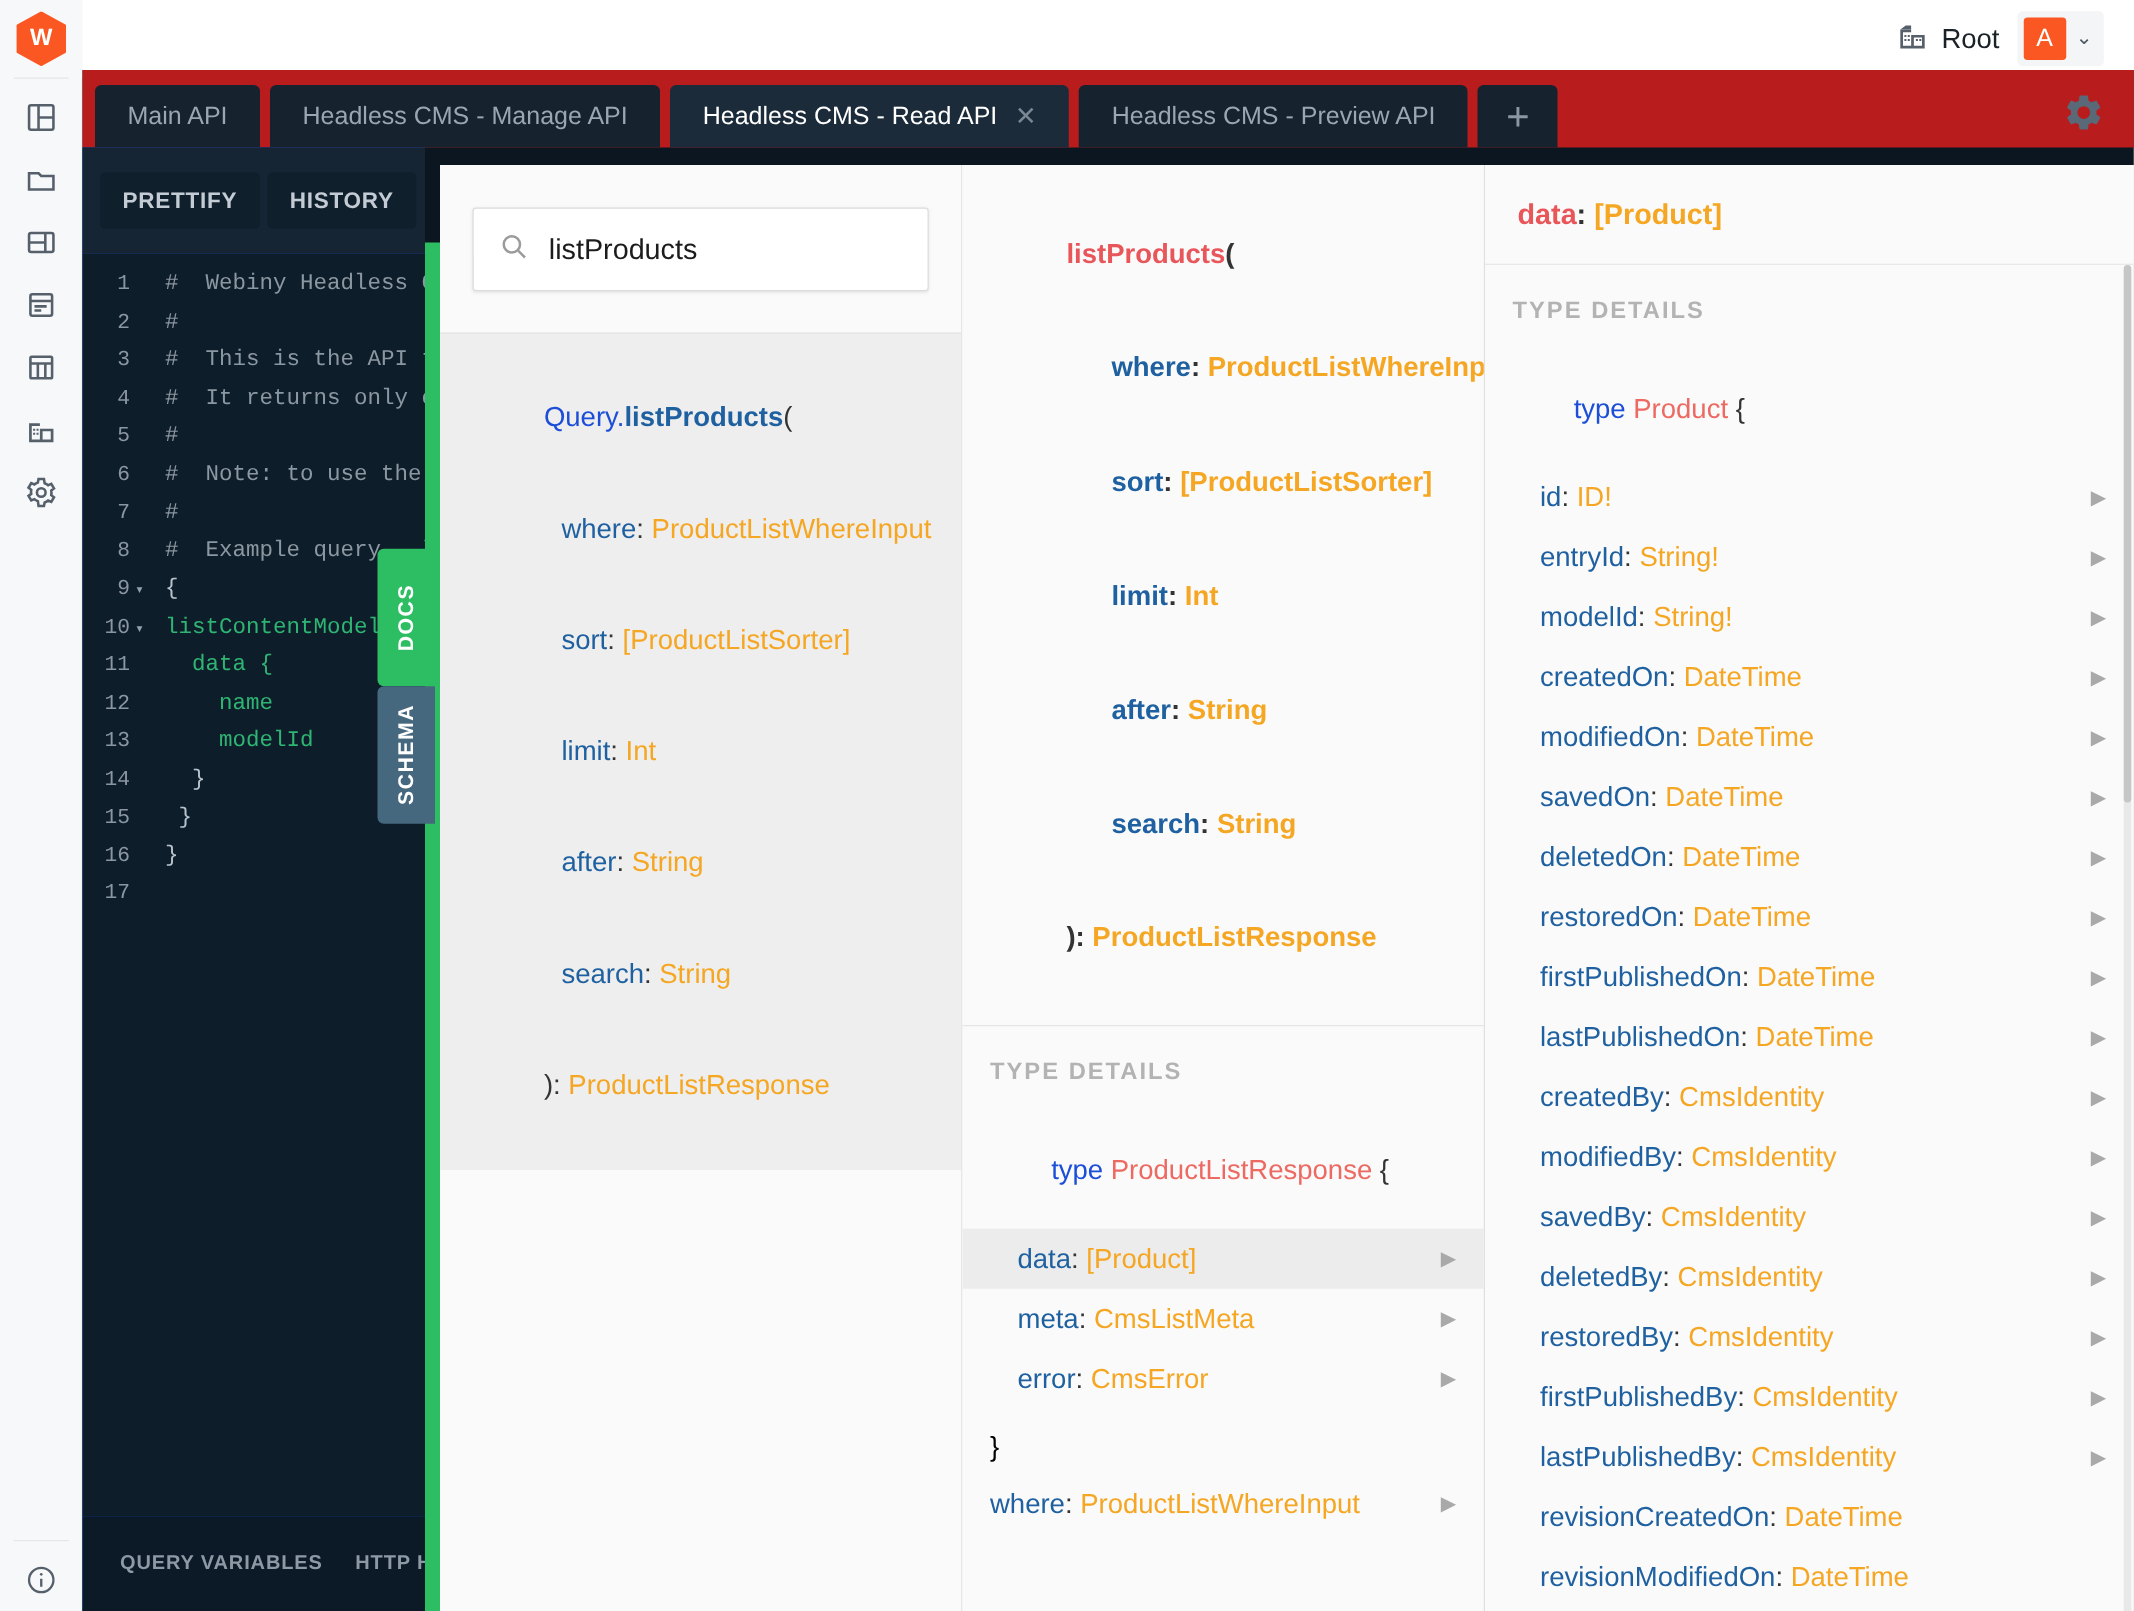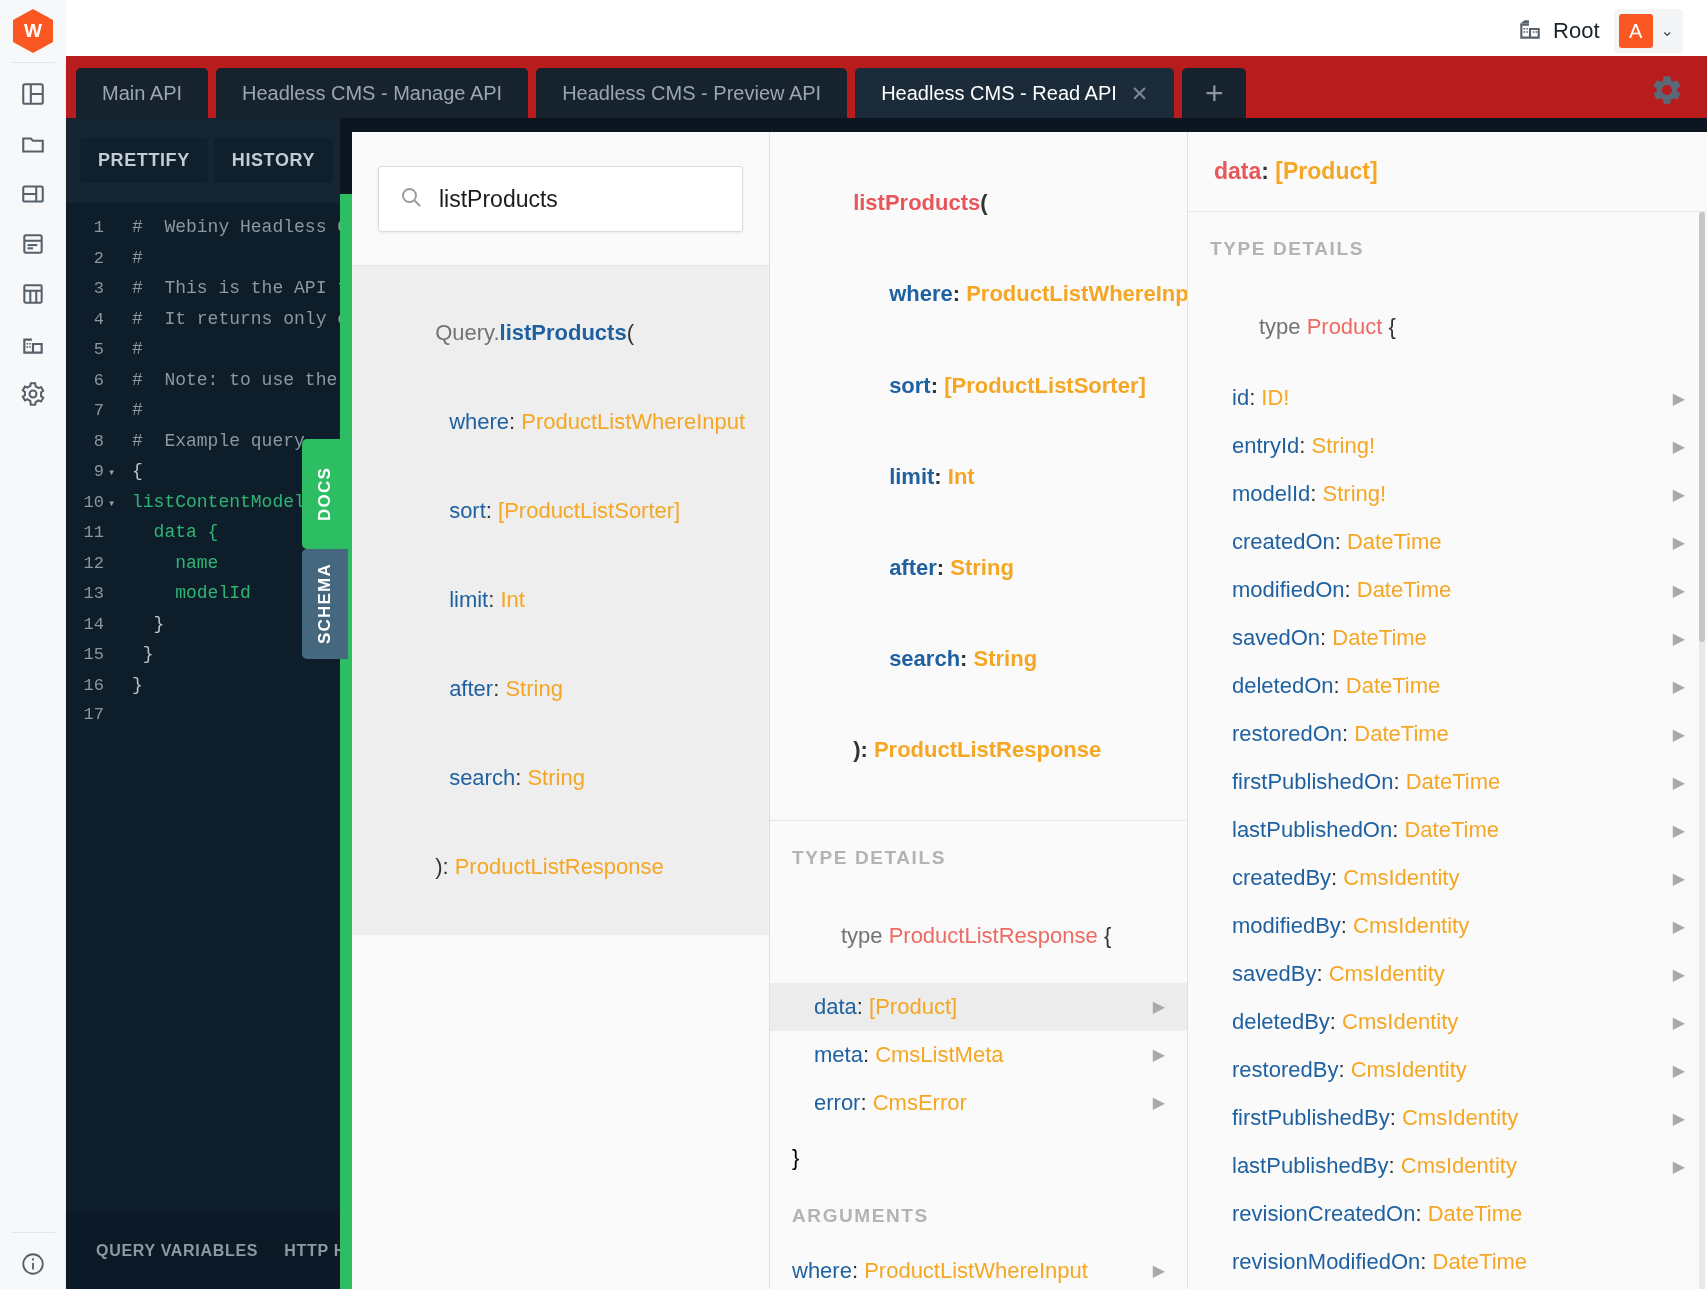--- a/index.html
+++ b/index.html
@@ -152,21 +152,21 @@
   }
   .search-text { font-size: 23px; color: #1c1c1c; }
   .mag { color: #9b9b9b; }
 
   .result-card {
     margin-top: 33px; background: #eeeeee; padding: 22px 0 24px 0;
     border-top: 1px solid #e3e3e3;
   }
   .gql { font-size: 22px; line-height: 1.35; white-space: pre; }
   .gql-ind { padding-left: 36px; }
-  .kw-query { color: #737373; }
+  .kw-query { color: #1d4ed8; }
   .kw-field-b { color: #1f61a0; font-weight: bold; }
   .kw-arg { color: #1f61a0; }
   .kw-type-o { color: #f5a623; }
   .kw-punct { color: #333333; }
   .kw-name-red { color: #e8565a; }
   .kw-typename { color: #ed6a63; }
 
   .sig-block { padding: 26px 30px 24px 22px; background: #fafafa; }
   .sig-line { font-size: 22px; line-height: 1.38; white-space: pre; }
   .bold { font-weight: bold; }
@@ -283,26 +283,26 @@
 
 <div id="gql">
 
   <div id="tabbar">
     <div class="tab">
       <span>Main API</span>
     </div>
     <div class="tab">
       <span>Headless CMS - Manage API</span>
     </div>
-    <div class="tab">
-      <span>Headless CMS - Preview API</span>
-    </div>
     <div class="tab active">
       <span>Headless CMS - Read API</span>
       <span class="tab-close">✕</span>
+    </div>
+    <div class="tab">
+      <span>Headless CMS - Preview API</span>
     </div>
     <div class="tab-add">+</div>
     <div id="gear-btn">
       <svg width="34" height="34" viewBox="0 0 24 24" fill="#596977">
         <path d="M19.14 12.94a7.07 7.07 0 000-1.88l2.03-1.58a.5.5 0 00.12-.64l-1.92-3.32a.5.5 0 00-.6-.22l-2.39.96a7.03 7.03 0 00-1.62-.94l-.36-2.54a.5.5 0 00-.5-.42h-3.84a.5.5 0 00-.5.42l-.36 2.54c-.58.24-1.12.56-1.62.94l-2.39-.96a.5.5 0 00-.6.22L2.67 8.84a.5.5 0 00.12.64l2.03 1.58a7.07 7.07 0 000 1.88l-2.03 1.58a.5.5 0 00-.12.64l1.92 3.32c.12.22.38.3.6.22l2.39-.96c.5.38 1.04.7 1.62.94l.36 2.54c.4.25.25.42.5.42h3.84a.5.5 0 00.5-.42l.36-2.54c.58-.24 1.12-.56 1.62-.94l2.39.96c.22.08.48 0 .6-.22l1.92-3.32a.5.5 0 00-.12-.64l-2.03-1.58zM12 15.6A3.6 3.6 0 1112 8.4a3.6 3.6 0 010 7.2z"></path>
       </svg>
     </div>
   </div>
 
   <div id="editor-col">
@@ -414,21 +414,20 @@
       <div class="row" style="padding-left:44px;">
         <span><span class="kw-arg">meta</span><span class="kw-punct">: </span><span class="kw-type-o">CmsListMeta</span></span>
         <span class="caret">▶</span>
       </div>
       <div class="row" style="padding-left:44px;">
         <span><span class="kw-arg">error</span><span class="kw-punct">: </span><span class="kw-type-o">CmsError</span></span>
         <span class="caret">▶</span>
       </div>
       <div class="type-line" style="padding-top:18px;">}</div>
 
-      <div class="section-title">ARGUMENTS</div>
       <div class="row">
         <span><span class="kw-arg">where</span><span class="kw-punct">: </span><span class="kw-type-o">ProductListWhereInput</span></span>
         <span class="caret">▶</span>
       </div>
 
     </div>
 
     <div class="doc-col" id="col-field">
       <div class="hdr-row">
         <span><span class="kw-name-red bold">data</span><span class="kw-punct bold">: </span><span class="kw-type-o bold">[Product]</span></span>

